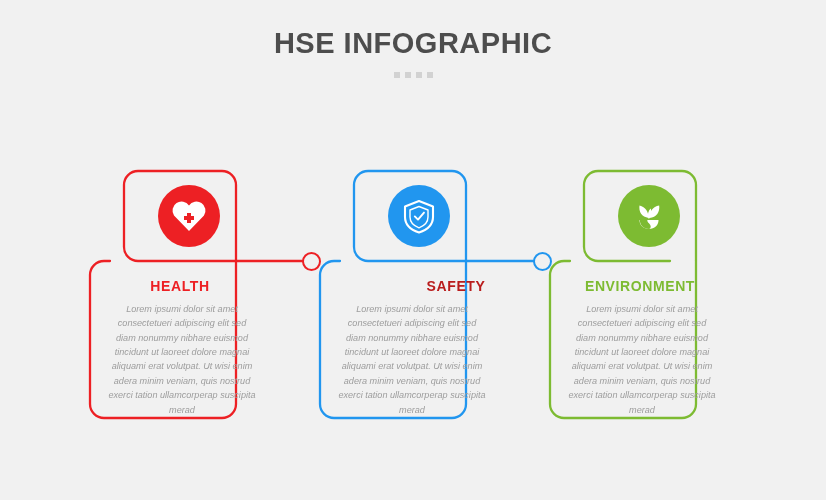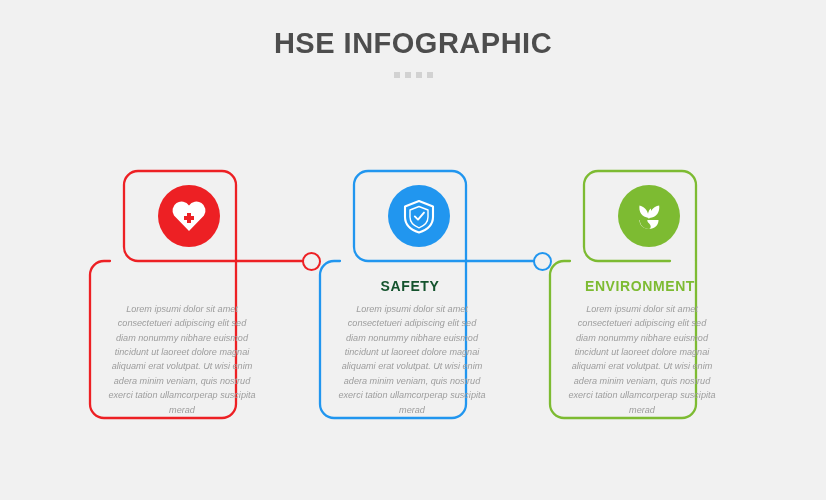--- a/index.html
+++ b/index.html
@@ -84,38 +84,39 @@
       <path id="f0b" fill="none" stroke-width="2.3" stroke-linecap="round" d="M 146 91 L 146 234 A 14 14 0 0 1 132 248 L 14 248 A 14 14 0 0 1 0 234 L 0 105 A 14 14 0 0 1 14 91 L 20 91" stroke="#ed2024"></path>
     </svg>
 
     <div class="icon-circle" style="background: rgb(237, 32, 36);">
       <svg width="40" height="40" viewBox="0 0 40 40">
         <path d="M20 35 L5 19.5 A8.6 8.6 0 0 1 20 9.6 A8.6 8.6 0 0 1 35 19.5 Z" fill="#ffffff"></path>
         <path class="cross" d="M18 17 h4 v3 h3 v4 h-3 v3 h-4 v-3 h-3 v-4 h3 z" fill="#ed2024"></path>
       </svg>
     </div>
 
+    <div class="card-heading" style="color: rgb(237, 32, 36);">HEALTH</div>
     <div class="card-body" style="color: rgb(157, 157, 157);">Lorem ipsumi dolor sit amet consectetueri adipiscing elit sed diam nonummy nibhare euismod tincidunt ut laoreet dolore magnai aliquami erat volutpat. Ut wisi enim adera minim veniam, quis nostrud exerci tation ullamcorperap suscipita merad</div>
   </div>
 
   <div class="col col-1">
     <svg class="frame" width="250" height="260">
       <path id="f1a" fill="none" stroke-width="2.3" stroke-linecap="round" d="M 146 91 L 146 15 A 14 14 0 0 0 132 1 L 48 1 A 14 14 0 0 0 34 15 L 34 77 A 14 14 0 0 0 48 91 L 221 91" stroke="#2196ef"></path>
       <path id="f1b" fill="none" stroke-width="2.3" stroke-linecap="round" d="M 146 91 L 146 234 A 14 14 0 0 1 132 248 L 14 248 A 14 14 0 0 1 0 234 L 0 105 A 14 14 0 0 1 14 91 L 20 91" stroke="#2196ef"></path>
     </svg>
 
     <div class="icon-circle" style="background: rgb(33, 150, 239);">
       <svg width="40" height="40" viewBox="0 0 40 40">
         <path d="M20 5 L34 10.5 V21 C34 29 27.5 34 20 36.5 C12.5 34 6 29 6 21 V10.5 Z" fill="none" stroke="#ffffff" stroke-width="2.1" stroke-linejoin="round"></path>
         <path d="M20 10.5 L29 14 V21 C29 26.4 24.8 30 20 31.8 C15.2 30 11 26.4 11 21 V14 Z" fill="none" stroke="#ffffff" stroke-width="1.4" stroke-linejoin="round"></path>
         <path d="M15.8 20.4 L19 23.6 L25 16.6" fill="none" stroke="#ffffff" stroke-width="1.9" stroke-linecap="round" stroke-linejoin="round"></path>
       </svg>
     </div>
 
-    <div class="card-heading" style="color: #14532d;">SAFETY</div>
+    <div class="card-heading" style="color: #b91c1c; margin-left: 46px;">SAFETY</div>
     <div class="card-body" style="color: rgb(157, 157, 157);">Lorem ipsumi dolor sit amet consectetueri adipiscing elit sed diam nonummy nibhare euismod tincidunt ut laoreet dolore magnai aliquami erat volutpat. Ut wisi enim adera minim veniam, quis nostrud exerci tation ullamcorperap suscipita merad</div>
   </div>
 
   <div class="col col-2">
     <svg class="frame" width="250" height="260">
       <path id="f2a" fill="none" stroke-width="2.3" stroke-linecap="round" d="M 146 91 L 146 15 A 14 14 0 0 0 132 1 L 48 1 A 14 14 0 0 0 34 15 L 34 77 A 14 14 0 0 0 48 91 L 120 91" stroke="#7dbb32"></path>
       <path id="f2b" fill="none" stroke-width="2.3" stroke-linecap="round" d="M 146 91 L 146 234 A 14 14 0 0 1 132 248 L 14 248 A 14 14 0 0 1 0 234 L 0 105 A 14 14 0 0 1 14 91 L 20 91" stroke="#7dbb32"></path>
     </svg>
 
     <div class="icon-circle" style="background: rgb(125, 187, 50);">

